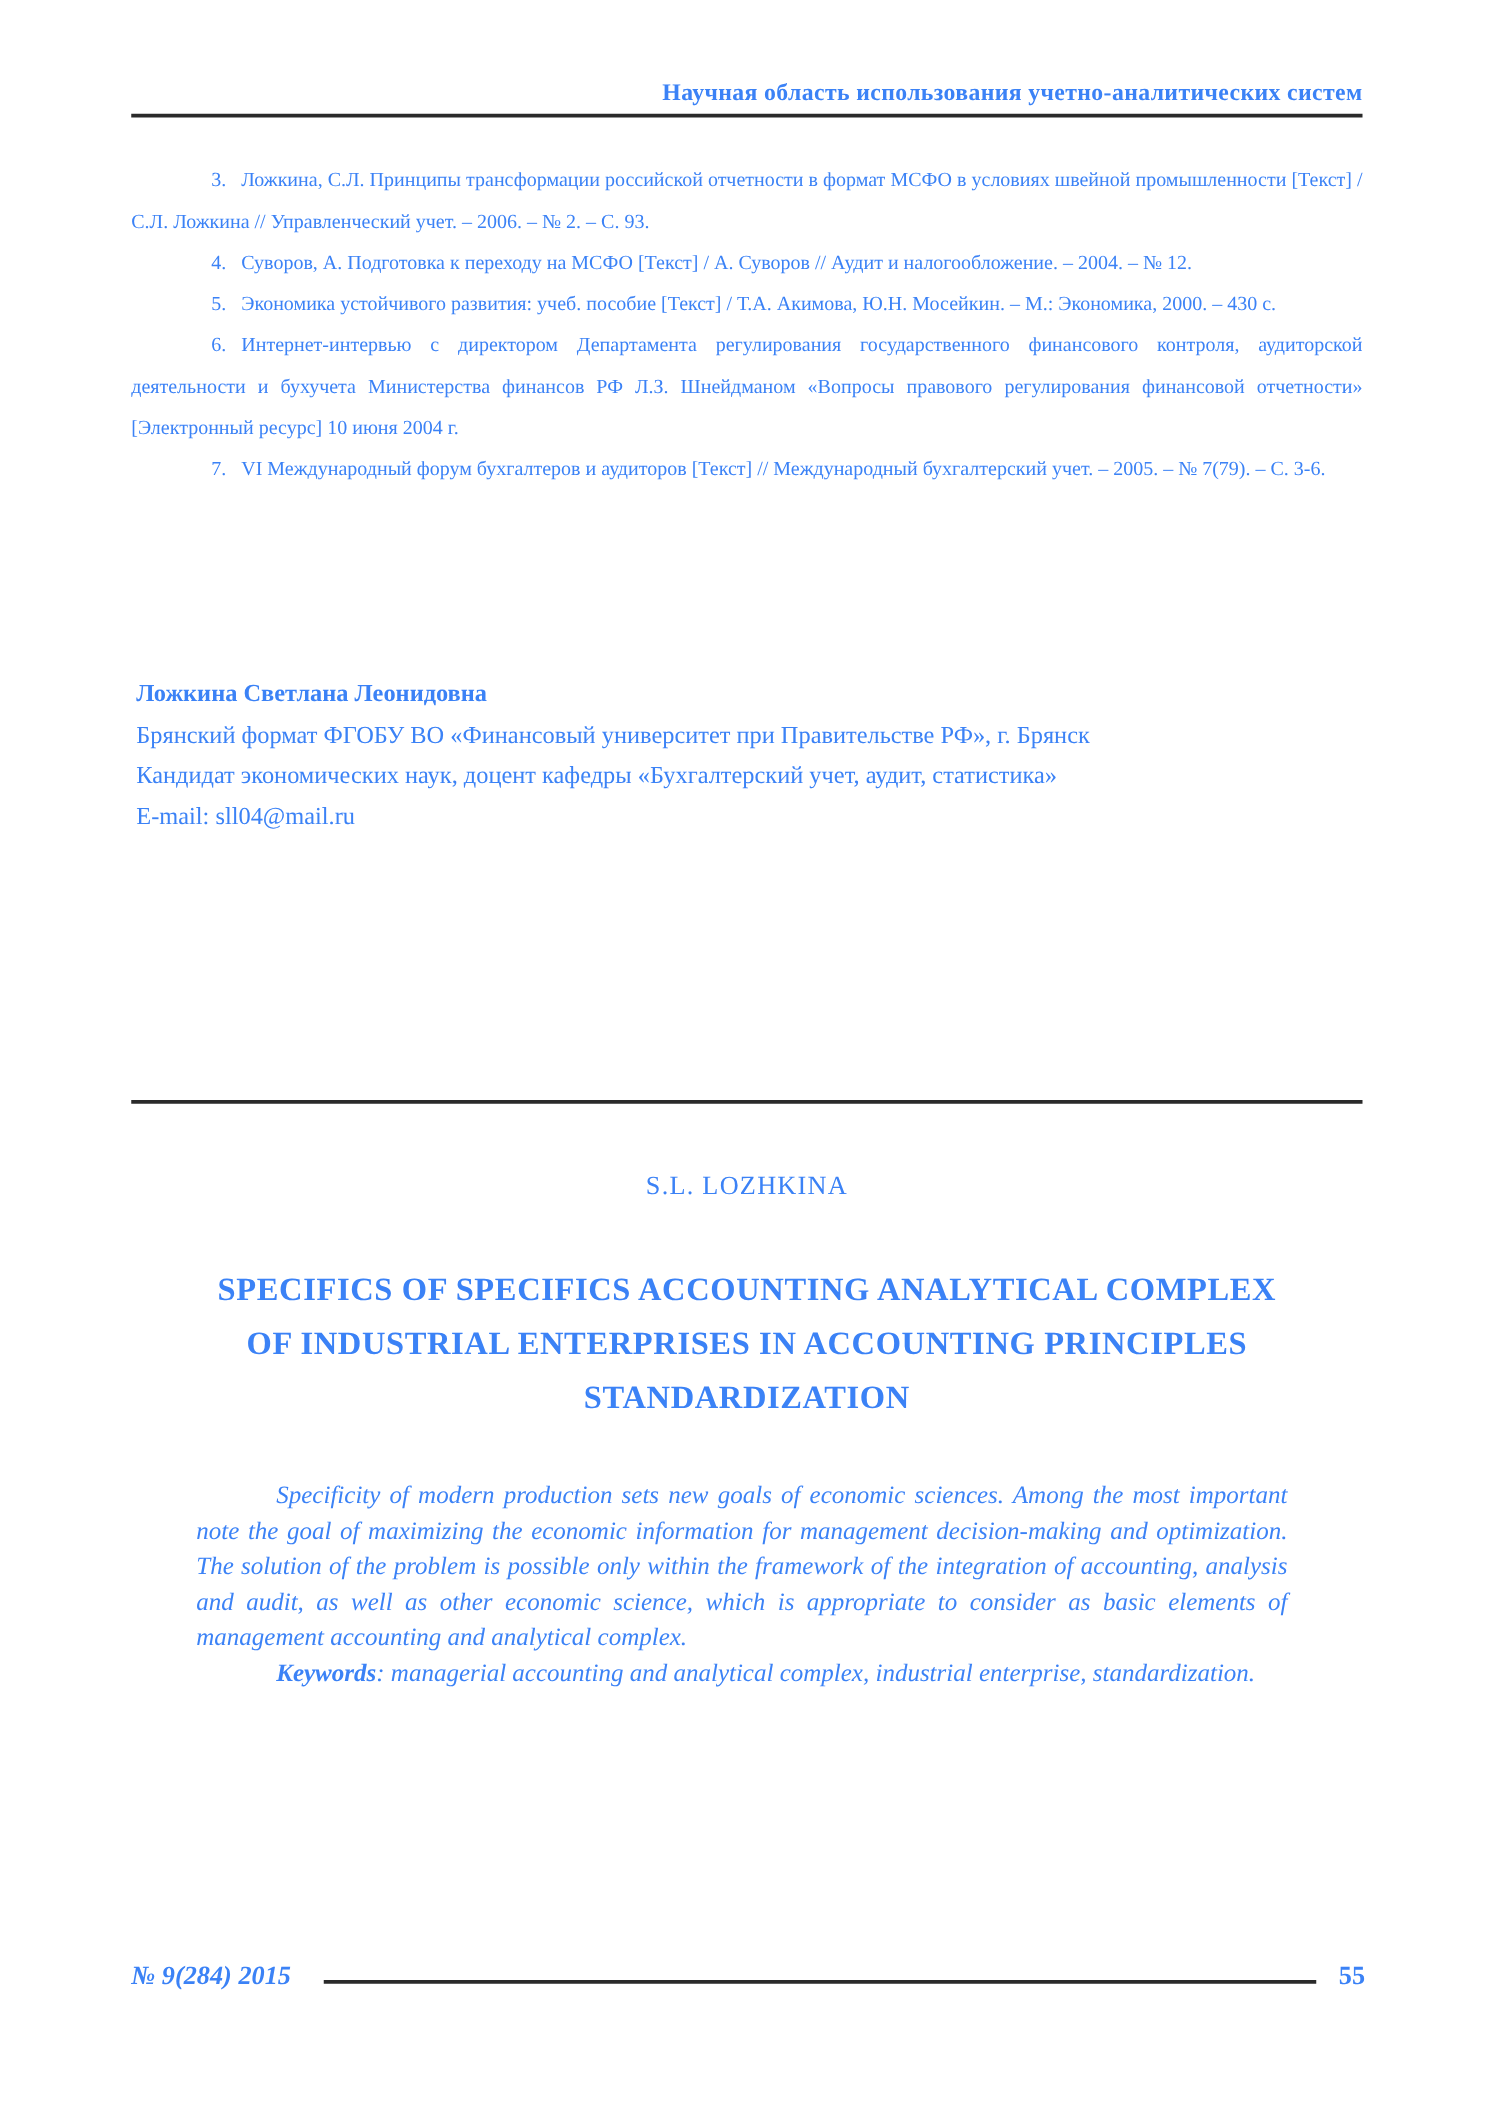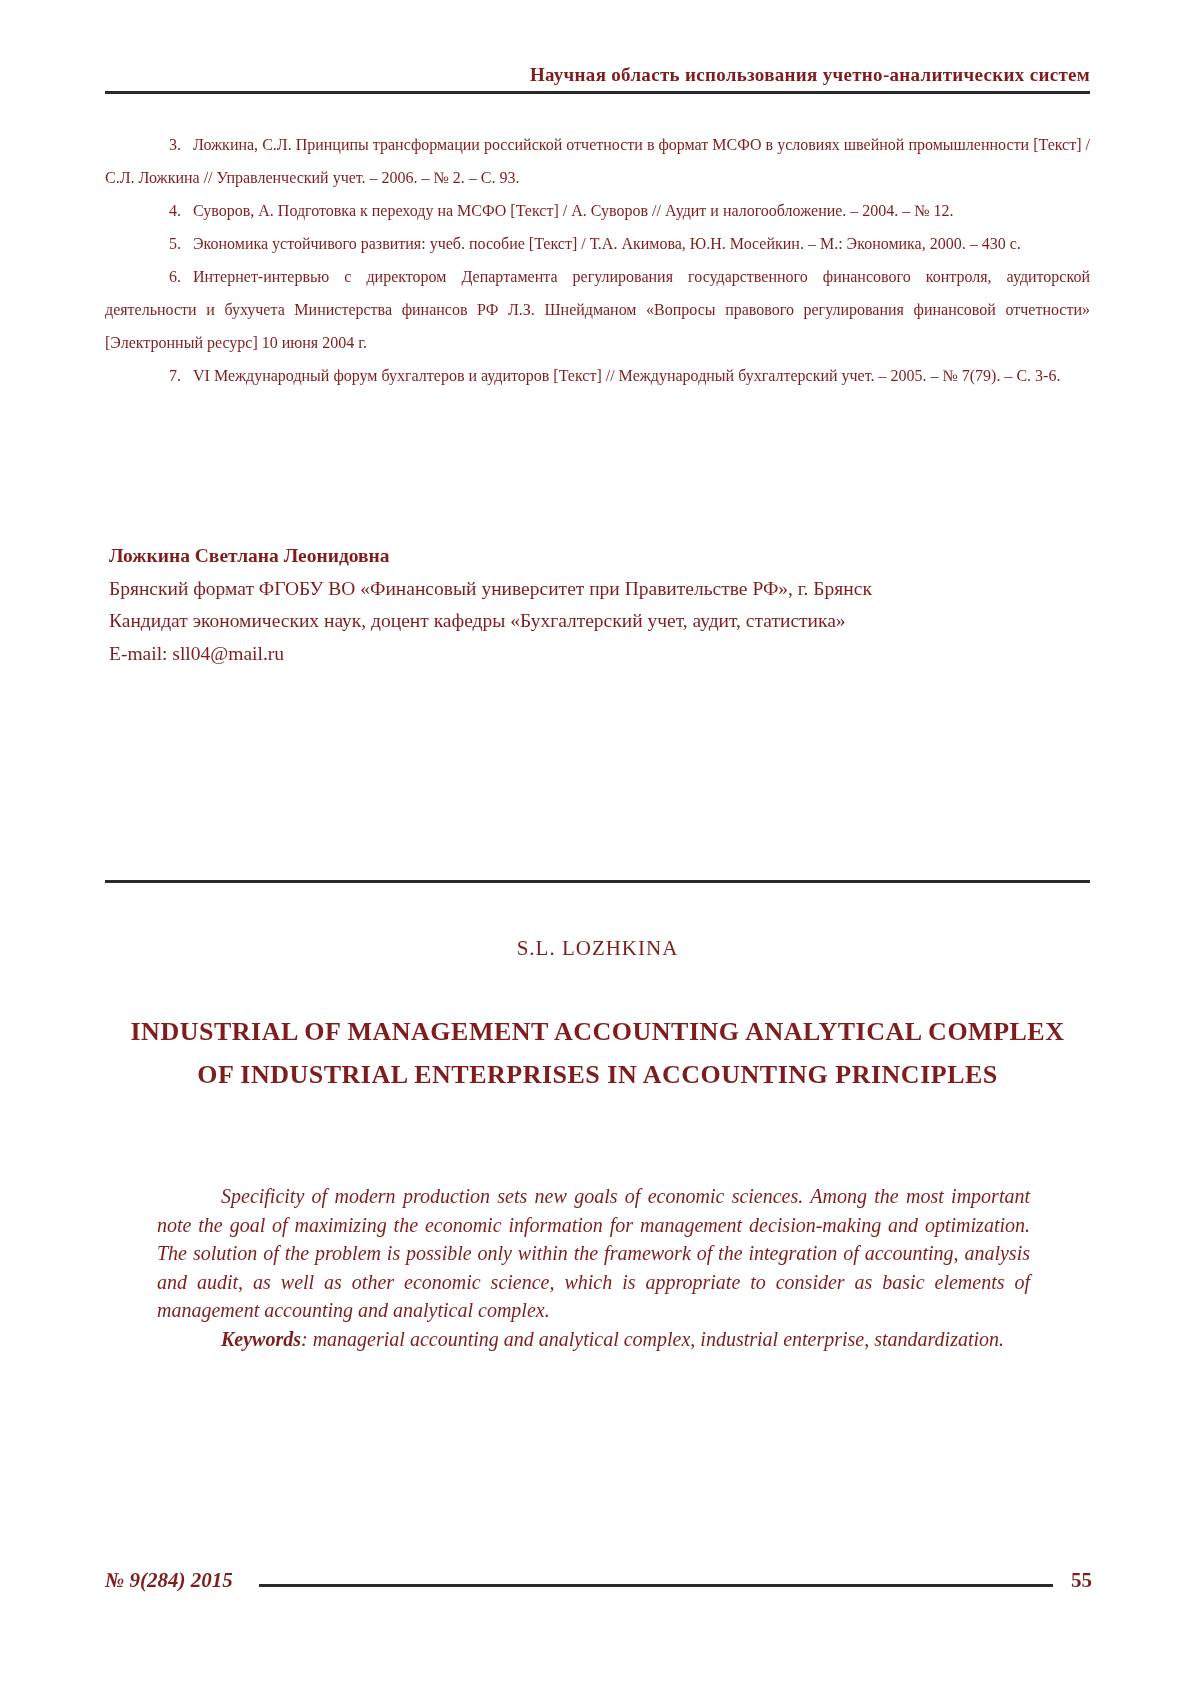--- a/index.html
+++ b/index.html
@@ -6,21 +6,21 @@
     margin: 0;
     padding: 0;
     background: #ffffff;
   }
   .page {
     position: relative;
     width: 1200px;
     height: 1698px;
     background: #ffffff;
     font-family: "Liberation Serif", "DejaVu Serif", serif;
-    color: #7f1d1d;
+    color: #3b82f6;
     overflow: hidden;
   }
 
   
   .running-header {
     position: absolute;
     top: 64px;
     left: 105px;
     right: 110px;
     text-align: right;
@@ -163,22 +163,23 @@
     <div>Брянский формат ФГОБУ ВО «Финансовый университет при Правительстве РФ», г. Брянск</div>
     <div>Кандидат экономических наук, доцент кафедры «Бухгалтерский учет, аудит, статистика»</div>
     <div>E-mail: sll04@mail.ru</div>
   </div>
 
   <div class="section-divider"></div>
 
   <div class="en-author">S.L. LOZHKINA</div>
 
   <div class="en-title">
-    <div>INDUSTRIAL OF MANAGEMENT ACCOUNTING ANALYTICAL COMPLEX</div>
+    <div>SPECIFICS OF SPECIFICS ACCOUNTING ANALYTICAL COMPLEX</div>
     <div>OF INDUSTRIAL ENTERPRISES IN ACCOUNTING PRINCIPLES</div>
+    <div>STANDARDIZATION</div>
   </div>
 
   <div class="abstract-block">
     <p>Specificity of modern production sets new goals of economic sciences. Among the most important note the goal of maximizing the economic information for management decision-making and optimization. The solution of the problem is possible only within the framework of the integration of accounting, analysis and audit, as well as other economic science, which is appropriate to consider as basic elements of management accounting and analytical complex.</p>
     <p>
       <span class="keywords-label">Keywords</span><span>: managerial accounting and analytical complex, industrial enterprise, standardization.</span>
     </p>
   </div>
 
   <div class="page-footer">

